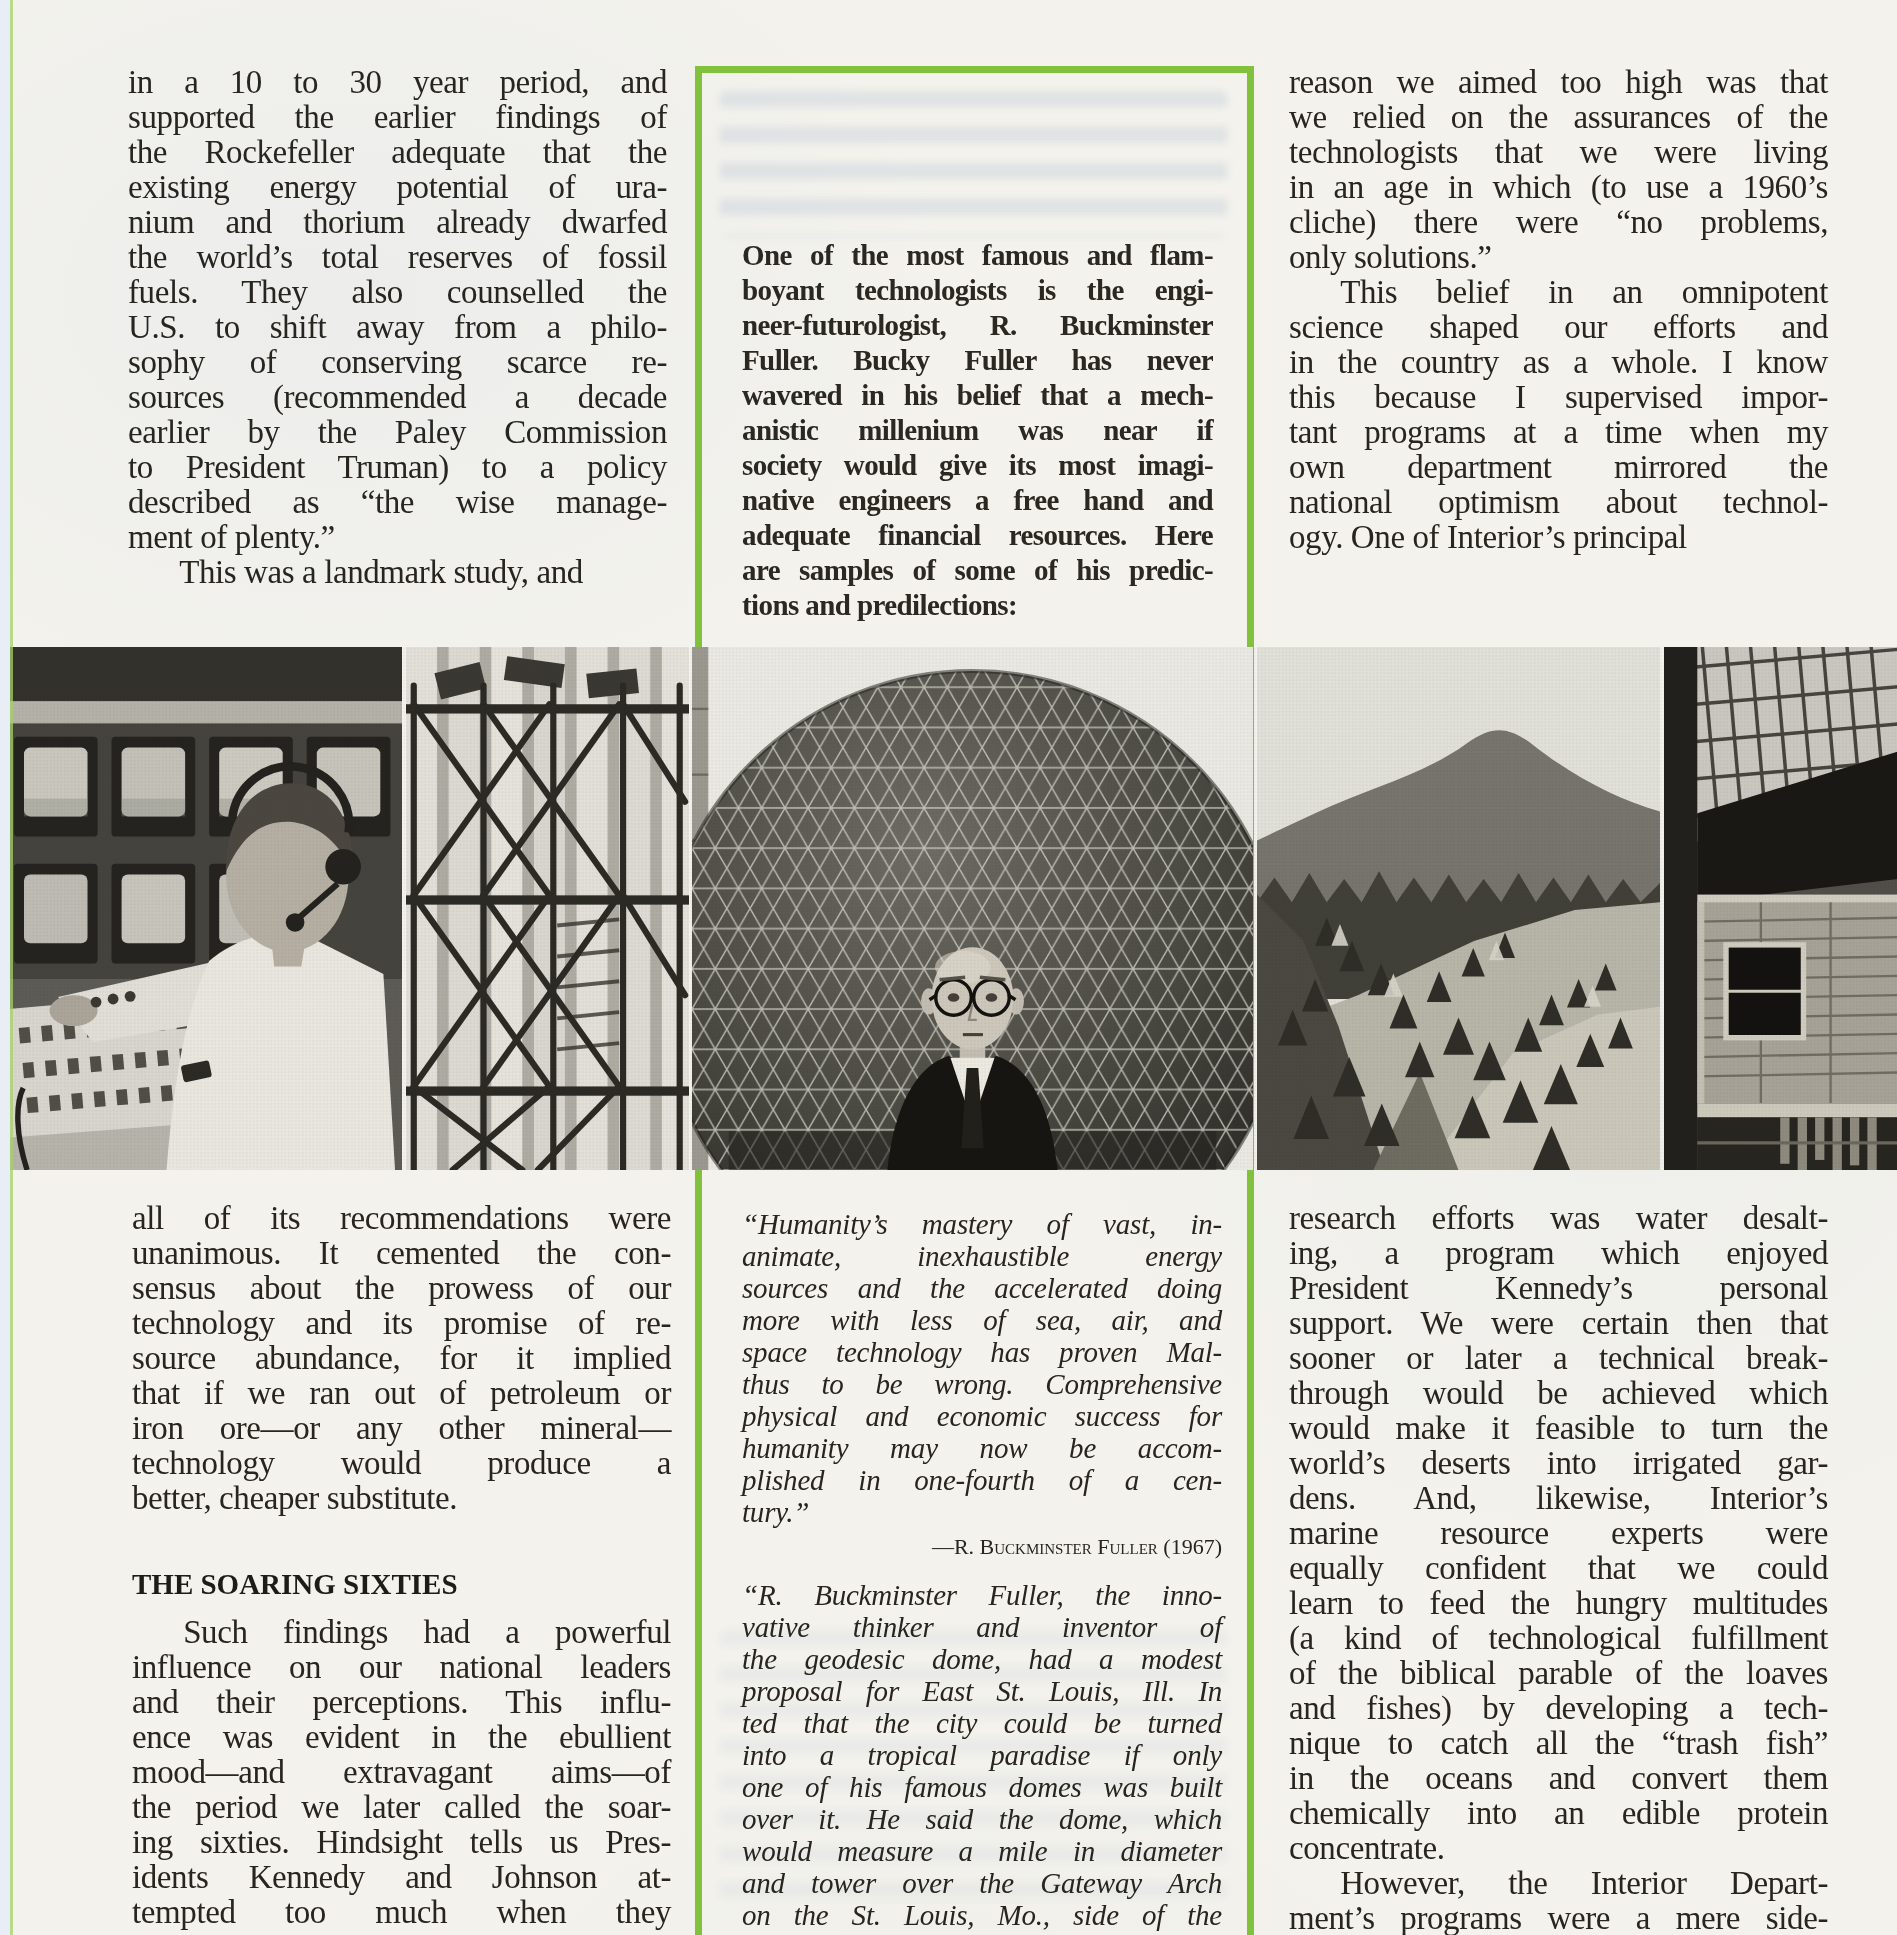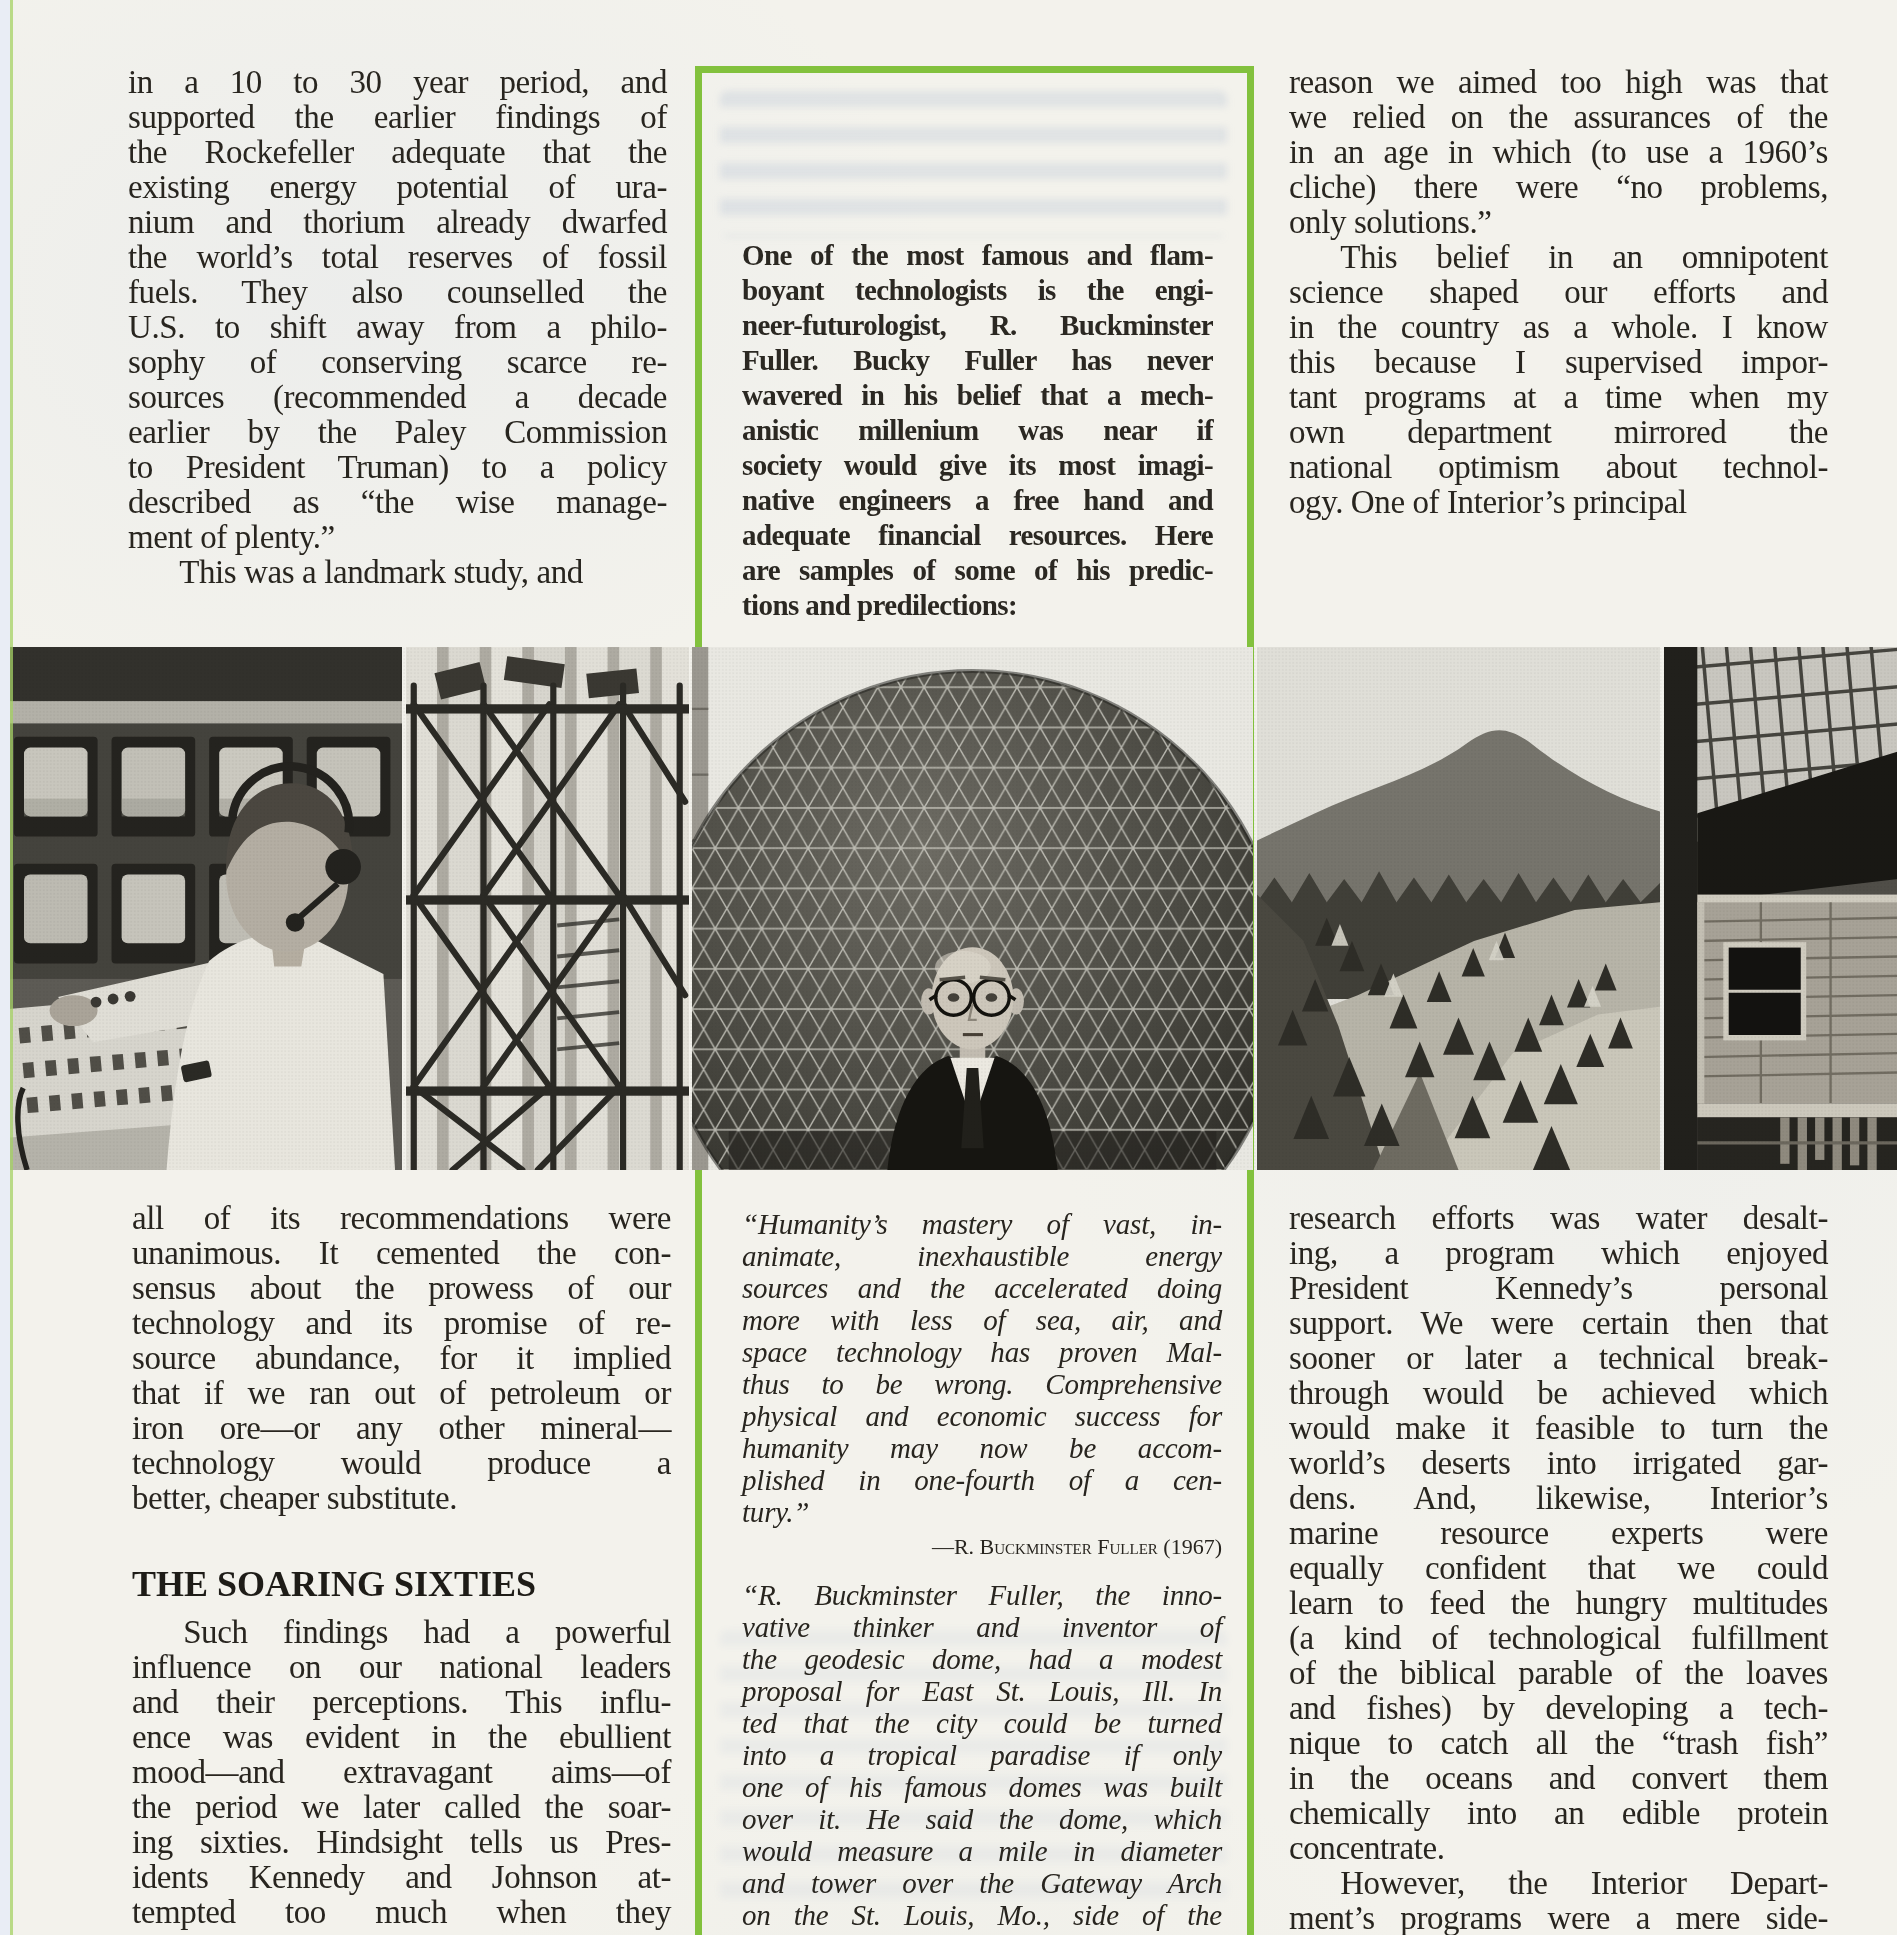--- a/index.html
+++ b/index.html
@@ -33,21 +33,21 @@
   }
   .gb-top{left:720px;top:91px;width:507px;height:146px;}
   .gb-mid{left:720px;top:1630px;width:507px;height:271px;opacity:.45;}
 
   .textcol{position:absolute;width:539px;font-size:33px;line-height:35px;letter-spacing:-0.4px;z-index:3;}
   .tline{text-align:justify;text-align-last:justify;}
   .tline.tlast{text-align-last:left;}
   .para[data-indent="true"] .tline:first-child{text-indent:1.55em;}
 
   .heading{
-    font-size:36px;font-weight:700;letter-spacing:0;line-height:35px;
+    font-size:29px;font-weight:700;letter-spacing:0;line-height:35px;
     margin:51px 0 12.8px 0;color:#1e1c17;
   }
 
   .box-intro{
     position:absolute;left:742px;top:238px;width:471px;z-index:3;
     font-size:29px;line-height:35px;font-weight:700;letter-spacing:-0.6px;color:#2b2822;
   }
   .box-quotes{
     position:absolute;left:742px;top:1208px;width:480px;z-index:3;
     font-size:29px;line-height:32px;font-style:italic;letter-spacing:-0.2px;
@@ -96,20 +96,21 @@
     </div>
   <div class="para" data-indent="true">
       <div class="tline tlast">This was a landmark study, and</div>
     </div>
 </div>
 
 <div class="textcol" style="left:1289px;top:65px;">
   <div class="para">
       <div class="tline">reason we aimed too high was that</div>
       <div class="tline">we relied on the assurances of the</div>
+      <div class="tline">technologists that we were living</div>
       <div class="tline">in an age in which (to use a 1960’s</div>
       <div class="tline">cliche) there were “no problems,</div>
       <div class="tline tlast">only solutions.”</div>
     </div>
   <div class="para" data-indent="true">
       <div class="tline">This belief in an omnipotent</div>
       <div class="tline">science shaped our efforts and</div>
       <div class="tline">in the country as a whole. I know</div>
       <div class="tline">this because I supervised impor-</div>
       <div class="tline">tant programs at a time when my</div>

